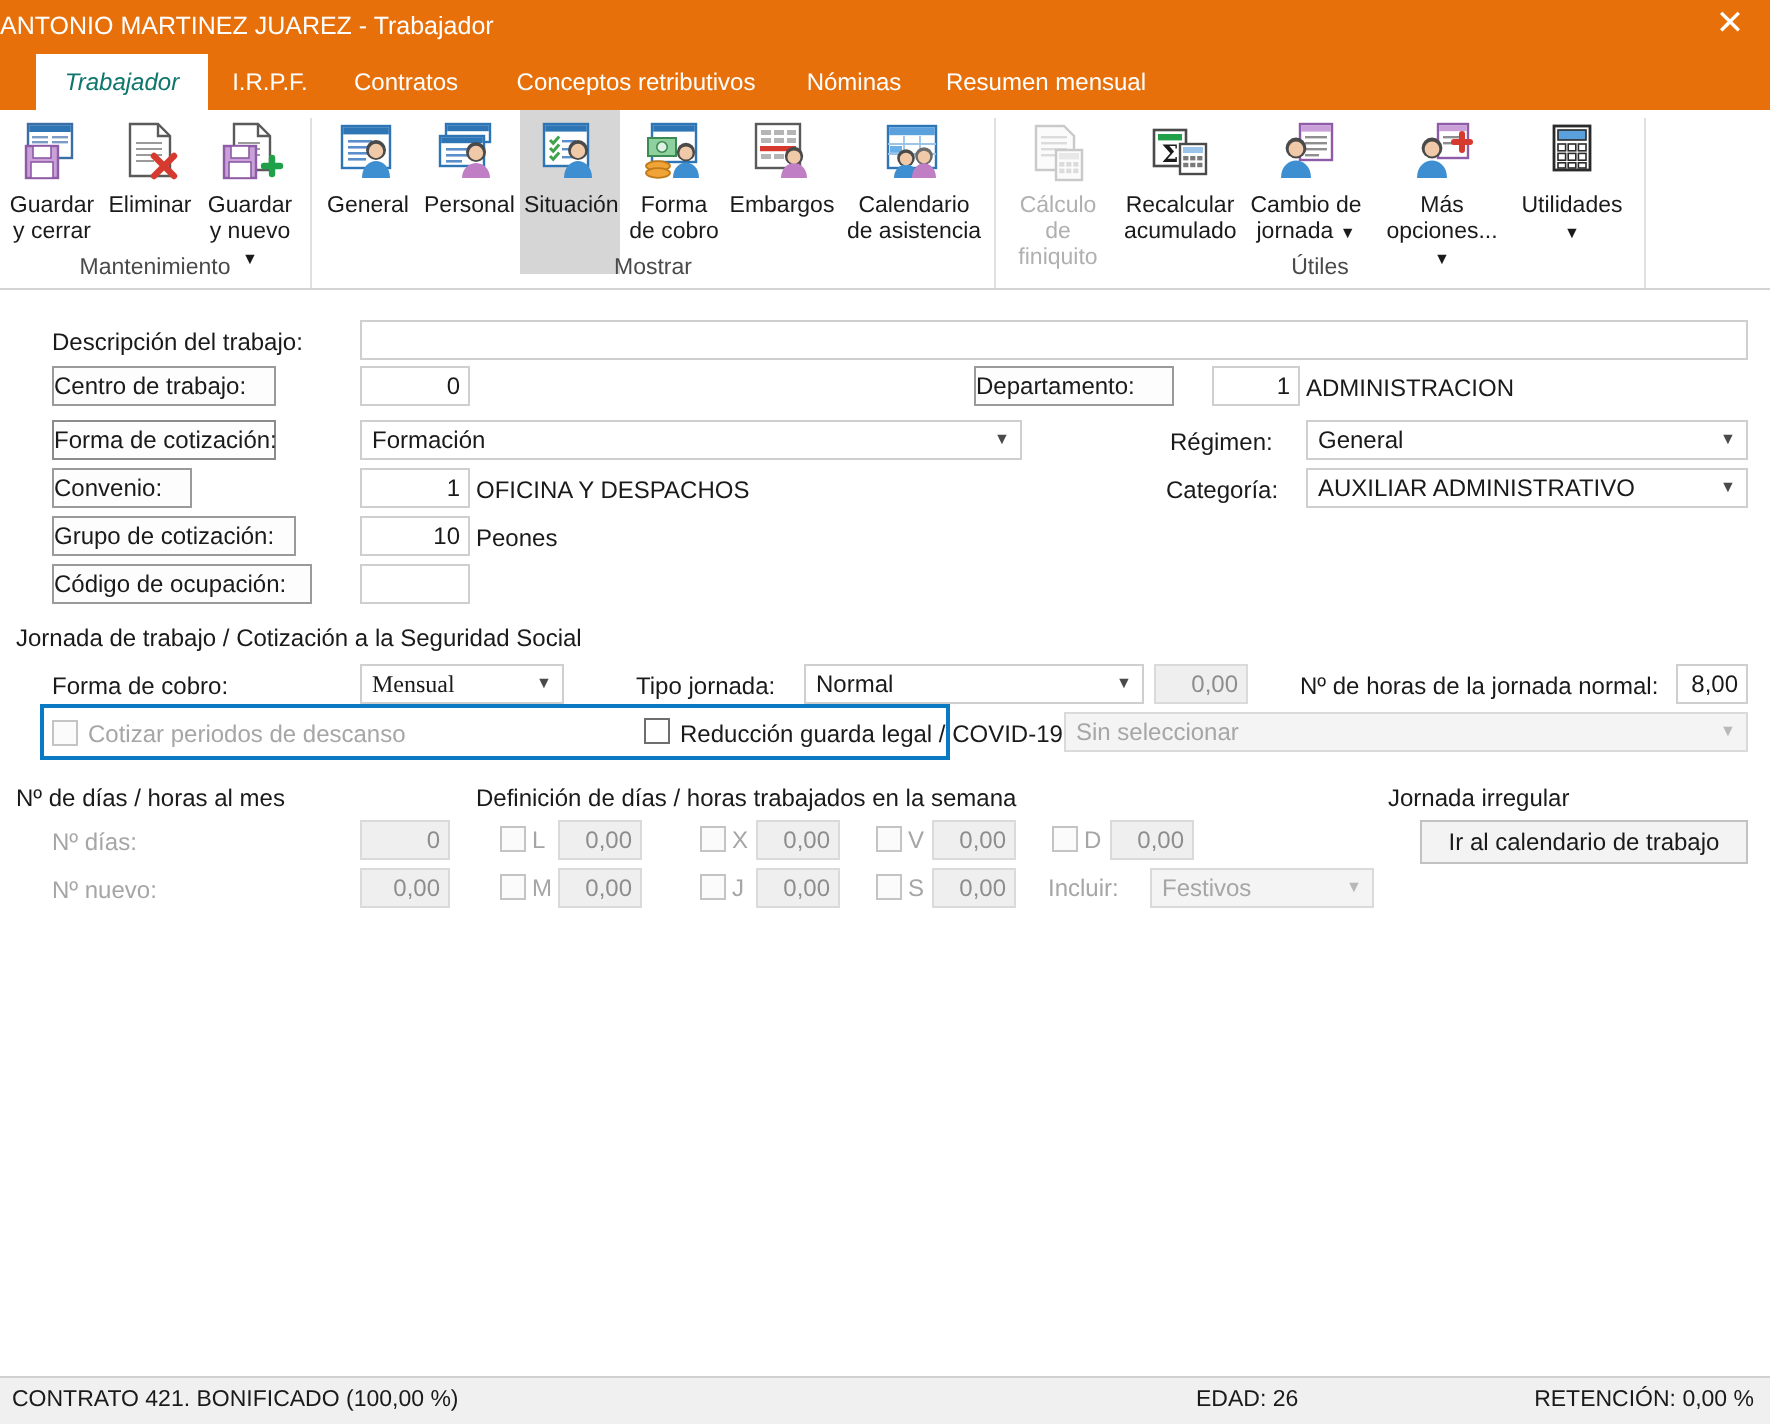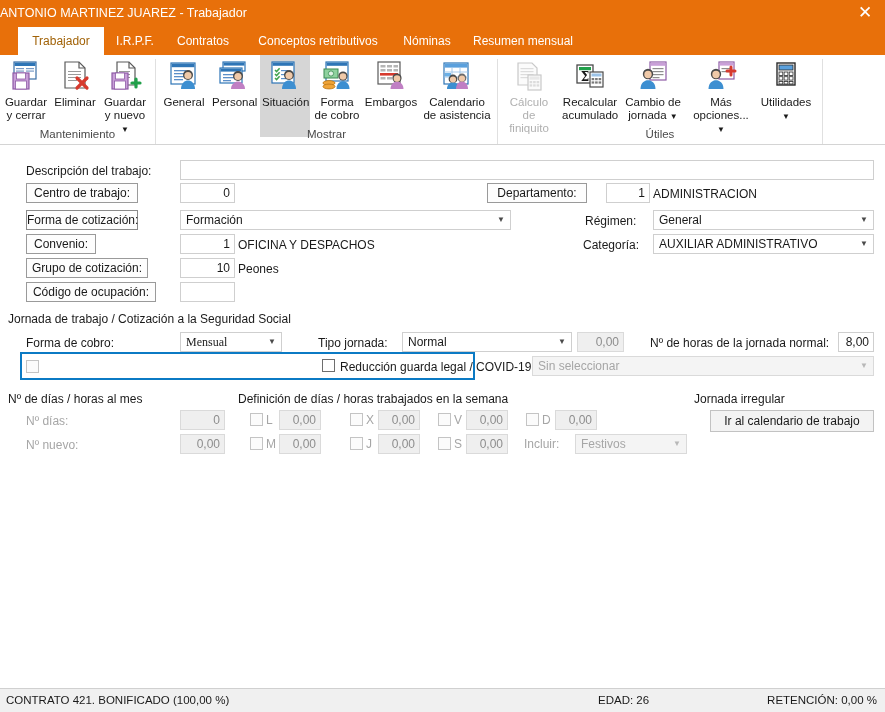--- a/index.html
+++ b/index.html
@@ -37,21 +37,21 @@
   .tabstrip {
     position: absolute; left: 0; top: 27px; width: 885px; height: 28px;
     background: #e8700a;
   }
   .tab {
     position: absolute; top: 0; height: 28px; line-height: 28px;
     color: #ffffff; font-size: 12px; text-align: center;
     cursor: pointer; white-space: nowrap;
   }
   .tab.active {
-    background: #ffffff; color: #a16207;
+    background: #ffffff; color: #0f766e; font-style: italic;
   }
 
   
   .ribbon {
     position: absolute; left: 0; top: 55px; width: 885px; height: 90px;
     background: #ffffff;
     border-bottom: 1px solid #d4d4d4;
   }
   .ribbon-sep {
     position: absolute; top: 4px; width: 1px; height: 78px;
@@ -86,21 +86,21 @@
   .lbl {
     position: absolute; font-size: 12px; color: #1a1a1a;
     line-height: 18px; white-space: nowrap;
   }
   .lbl.dim { color: #a6a6a6; }
   .lbl.sect { font-weight: normal; color: #1a1a1a; }
 
   .btn-lbl {
     position: absolute; height: 20px; line-height: 19px;
     border: 1px solid #9a9a9a; background: #fdfdfd;
-    font-size: 12px; color: #1a1a1a; text-align: center;
+    font-size: 12px; color: #1a1a1a; text-align: left;
     cursor: pointer; white-space: nowrap;
   }
 
   .fld {
     position: absolute; height: 20px; line-height: 18px;
     border: 1px solid #cfcfcf; background: #ffffff;
     font-size: 12px; color: #1a1a1a;
     padding: 0 4px; white-space: nowrap; overflow: hidden;
   }
   .fld.num { text-align: right; }
@@ -531,20 +531,21 @@
 
     <div class="lbl sect" style="left:8px;top:164px;">Jornada de trabajo / Cotización a la Seguridad Social</div>
 
     <div class="lbl" style="left:26px;top:188px;">Forma de cobro:</div>
     <div class="combo" style="left:180px;top:186px;width:102px;font-family:Liberation Serif, serif;">
       <span class="cv">Mensual</span>
       <span class="carrow">▼</span>
     </div>
 
     <div class="cb dim" style="left:26px;top:214px;"></div>
+    <div class="lbl dim" style="left:44px;top:212px;">Cotizar periodos de descanso</div>
 
     <div class="lbl" style="left:318px;top:188px;">Tipo jornada:</div>
     <div class="combo" style="left:402px;top:186px;width:170px;">
       <span class="cv">Normal</span>
       <span class="carrow">▼</span>
     </div>
     <div class="fld num ro" style="left:577px;top:186px;width:47px;">0,00</div>
 
     <div class="lbl" style="left:650px;top:188px;">Nº de horas de la jornada normal:</div>
     <div class="fld num" style="left:838px;top:186px;width:36px;">8,00</div>

